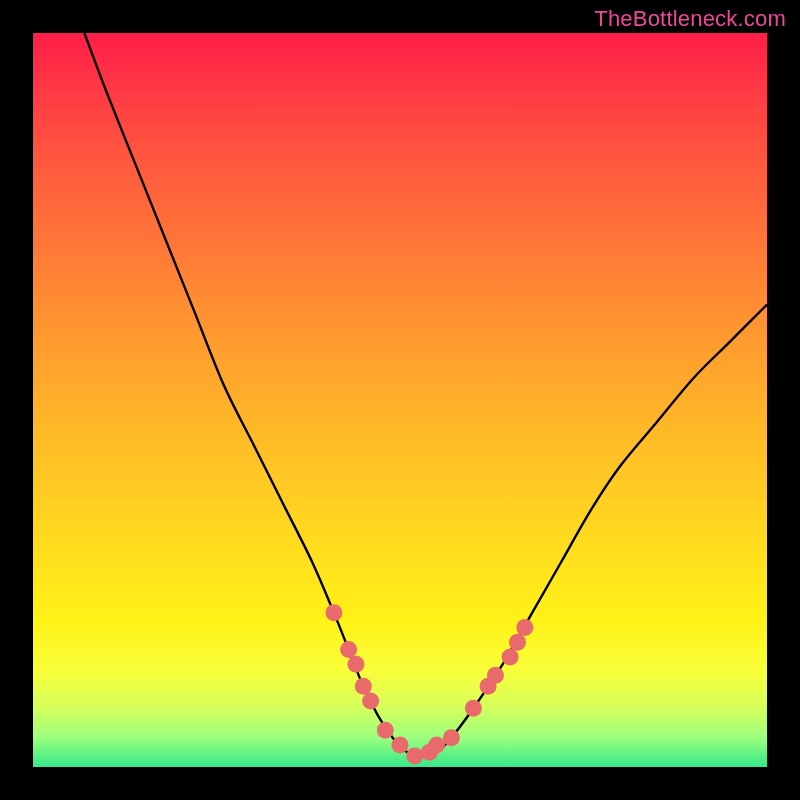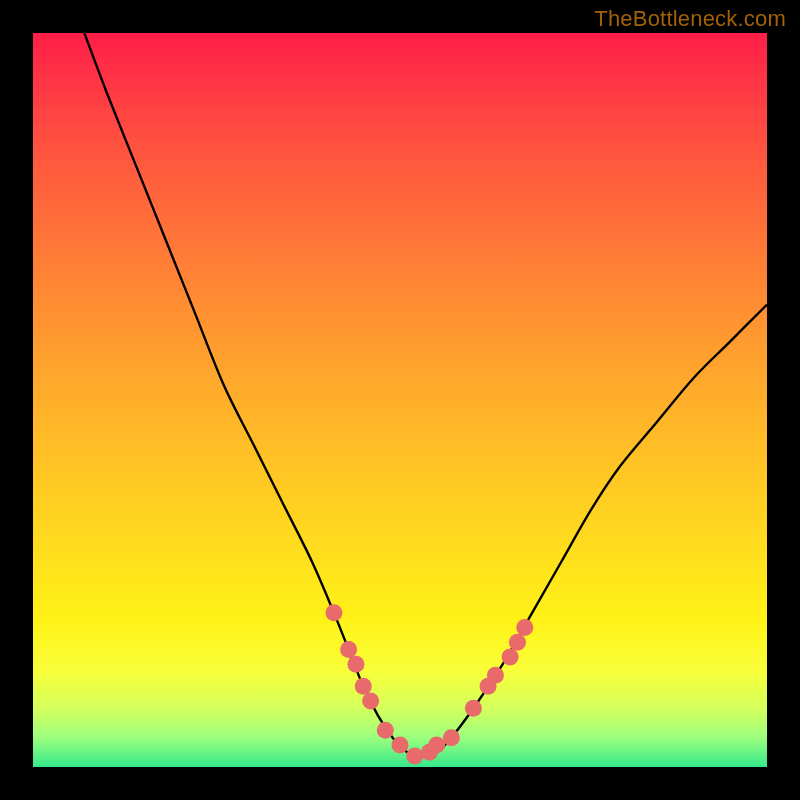--- a/index.html
+++ b/index.html
@@ -36,21 +36,21 @@
       #fff217 80%,
       #f8ff3a 87%,
       #d4ff5c 92%,
       #9cff7e 96%,
       #35e88a 100%);
   }
   .watermark {
     position: absolute;
     top: 6px;
     right: 14px;
-    color: #a16207;
+    color: #ec4899;
     font-size: 22px;
     font-weight: 500;
     letter-spacing: 0.2px;
   }
   svg.curve {
     position: absolute;
     left: 33px;
     top: 33px;
     width: 734px;
     height: 734px;

